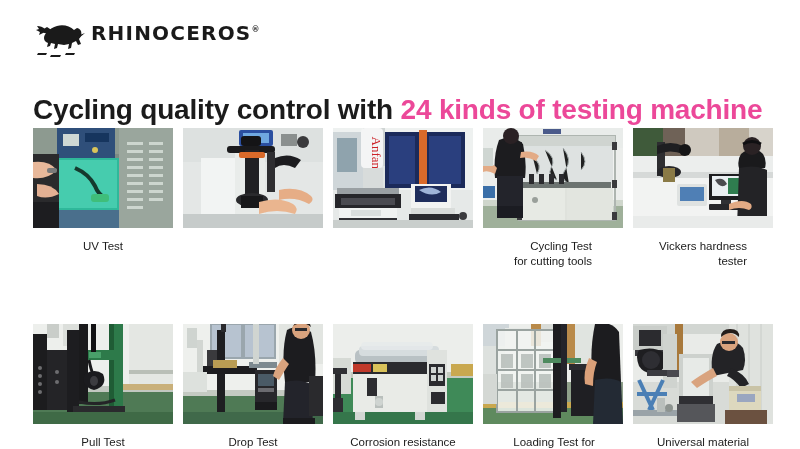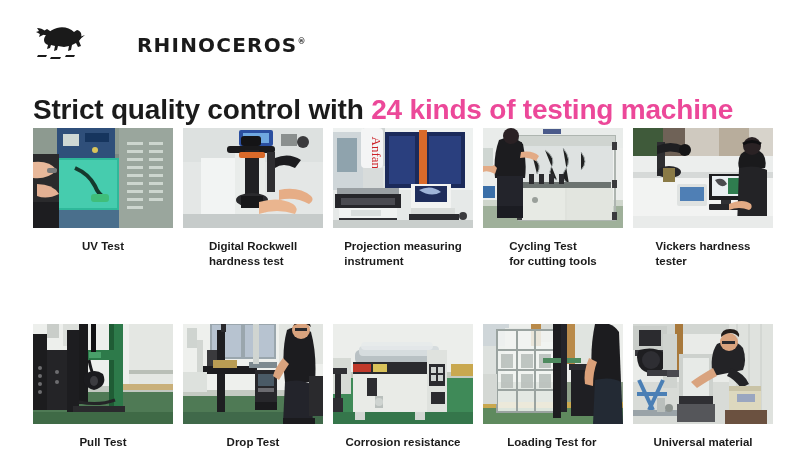--- a/index.html
+++ b/index.html
@@ -16,22 +16,21 @@
     color: #231f20;
   }
 
   
   #logo-bar {
     position: absolute;
     left: 33px;
     top: 20px;
     height: 44px;
     display: flex;
-    align-items: center;
-    gap: 46px;
+    align-items: flex-start;
   }
   #logo-mark {
     width: 56px;
     height: 40px;
     display: block;
   }
   #logo-wordmark {
     font-family: "DejaVu Sans", sans-serif;
     font-weight: 700;
     font-size: 20px;
@@ -85,24 +84,24 @@
     width: 140px;
     height: 100px;
     overflow: hidden;
     position: relative;
     background: #d9dde0;
   }
   .thumb svg { display: block; width: 140px; height: 100px; }
   .caption {
     margin-top: 11px;
     font-family: "Liberation Sans", sans-serif;
-    font-weight: 700;
+    font-weight: 400;
     font-size: 11.5px;
     line-height: 14.5px;
-    text-align: left;
+    text-align: right;
     color: #1b1b1b;
     white-space: pre-line;
   }
 </style>
 </head>
 <body>
 
 <div id="logo-bar">
   <span>
     <svg id="logo-mark" viewBox="0 0 56 40" aria-hidden="true">
@@ -113,21 +112,21 @@
         <path d="M44 16 l8 -3 l-6 5 z"></path>
         <path d="M5 33 h9 l-1 2 h-9 z"></path>
         <path d="M18 35 h10 l-1 2 h-10 z"></path>
         <path d="M33 33 h9 l-1 2 h-9 z"></path>
       </g>
     </svg>
   </span>
   <span id="logo-wordmark"><span>RHINOCEROS</span><span id="logo-reg">®</span></span>
 </div>
 
-<h1 id="headline"><span class="lead">Strict quality control with </span><span class="accent">24 kinds of testing machine</span></h1>
+<h1 id="headline"><span class="lead">Cycling quality control with </span><span class="accent">24 kinds of testing machine</span></h1>
 
 <div class="row" id="row-1">
 
   <div class="cell">
     <div class="thumb">
       <svg viewBox="0 0 140 100" preserveAspectRatio="none">
         <rect width="140" height="100" fill="#7d8b84"></rect>
         <rect x="0" y="0" width="140" height="26" fill="#8d9a90"></rect>
         <rect x="24" y="0" width="58" height="30" fill="#2f4f7a"></rect>
         <rect x="30" y="6" width="16" height="12" fill="#cfd8d4"></rect>
@@ -186,22 +185,20 @@
         <rect x="56" y="24" width="26" height="6" rx="2" fill="#d96a2a"></rect>
         <ellipse cx="69" cy="72" rx="16" ry="7" fill="#2a2a2d"></ellipse>
         <rect x="58" y="68" width="22" height="12" fill="#18181a"></rect>
         <rect x="84" y="24" width="8" height="40" fill="#2e2e31"></rect>
         <path d="M92 30 q14 -6 26 2 l-6 8 q-12 -6 -20 0 z" fill="#1c1c1f"></path>
         <path d="M76 74 q20 -6 34 2 q6 4 2 10 q-18 -6 -36 0 z" fill="#eab58f"></path>
         <path d="M96 62 q20 -4 32 6 q4 4 -2 8 q-14 -8 -30 -4 z" fill="#e6ad86"></path>
         <rect x="0" y="86" width="140" height="14" fill="#c6cbca"></rect>
       </svg>
     </div>
-    <div class="caption">Digital Rockwell
-hardness test</div>
   </div>
 
   <div class="cell">
     <div class="thumb">
       <svg viewBox="0 0 140 100" preserveAspectRatio="none">
         <rect width="140" height="100" fill="#e6e9e8"></rect>
         <rect x="0" y="0" width="140" height="62" fill="#eef1f0"></rect>
         <rect x="52" y="4" width="34" height="56" fill="#1b2a5a"></rect>
         <rect x="56" y="8" width="26" height="48" fill="#2a3f7e"></rect>
         <rect x="92" y="4" width="40" height="56" fill="#1b2a5a"></rect>
@@ -222,22 +219,20 @@
         <rect x="6" y="90" width="58" height="8" fill="#303034"></rect>
         <rect x="78" y="56" width="40" height="24" fill="#f2f3f2"></rect>
         <rect x="82" y="58" width="32" height="16" fill="#1f2d5c"></rect>
         <path d="M86 62 q12 -6 22 2 q-10 6 -22 -2 z" fill="#9fb4d8"></path>
         <rect x="78" y="80" width="44" height="6" fill="#d9dcda"></rect>
         <rect x="76" y="86" width="50" height="7" fill="#2b2b2f"></rect>
         <circle cx="130" cy="88" r="4" fill="#3b3b3f"></circle>
         <rect x="0" y="92" width="140" height="8" fill="#c9cecc"></rect>
       </svg>
     </div>
-    <div class="caption">Projection measuring
-instrument</div>
   </div>
 
   <div class="cell">
     <div class="thumb">
       <svg viewBox="0 0 140 100" preserveAspectRatio="none">
         <rect width="140" height="100" fill="#e4e7e4"></rect>
         <rect x="0" y="0" width="140" height="20" fill="#e9ecea"></rect>
         <rect x="60" y="1" width="18" height="5" fill="#4a5a8a"></rect>
         <rect x="0" y="20" width="140" height="56" fill="#eceeec"></rect>
         <rect x="0" y="76" width="140" height="24" fill="#9fb09a"></rect>

